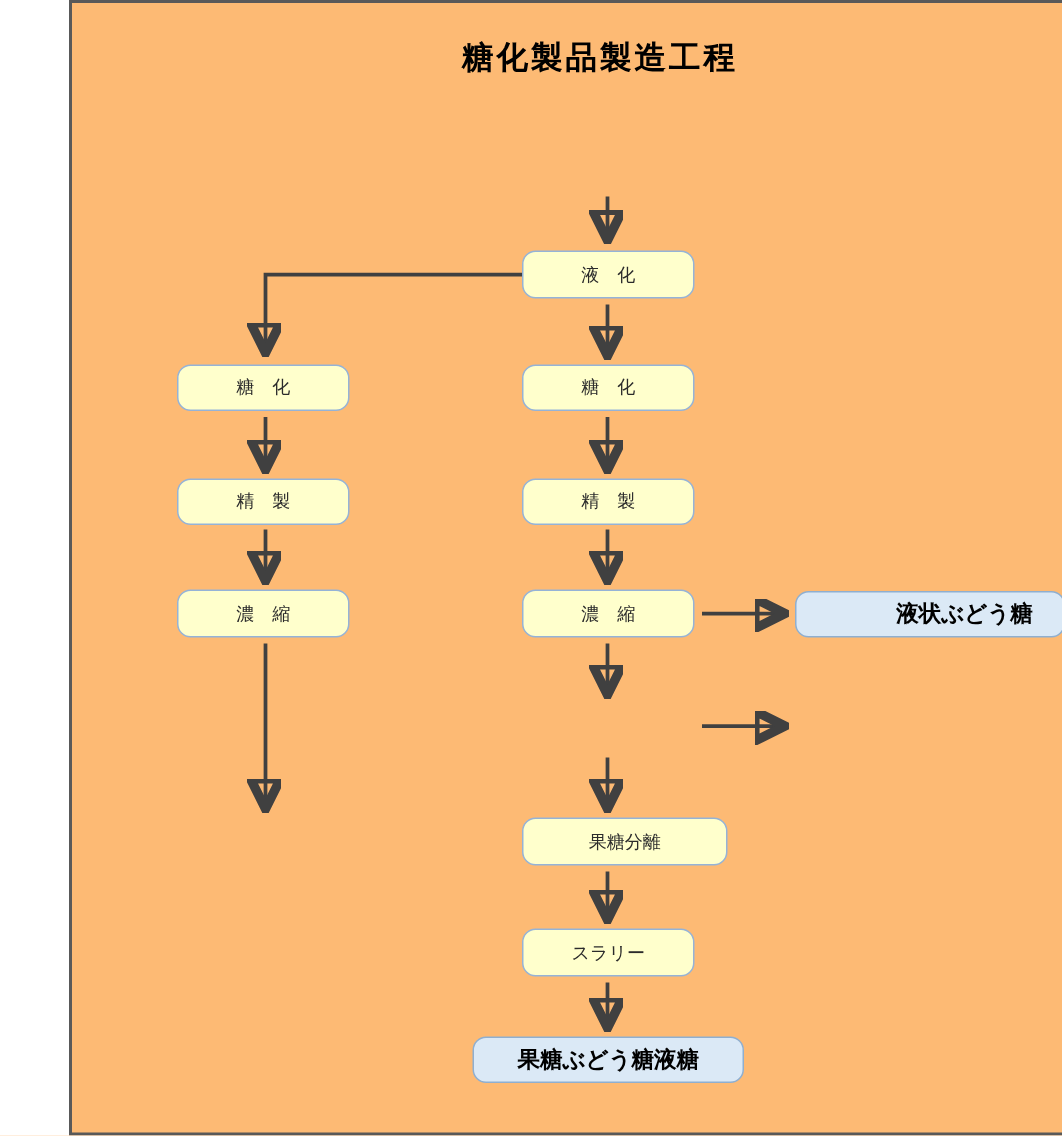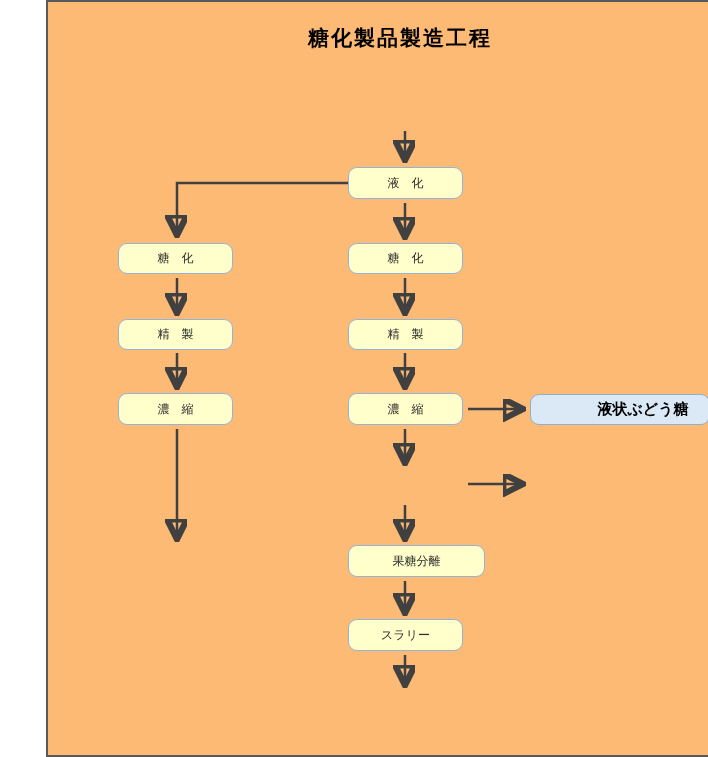--- a/index.html
+++ b/index.html
@@ -113,14 +113,15 @@
   <div class="node process" style="left:300px;top:391px;width:115px;height:32px;">濃　縮</div>
 
 
   <div class="node process" style="left:300px;top:543px;width:137px;height:32px;">果糖分離</div>
 
   <div class="node process" style="left:300px;top:617px;width:115px;height:32px;">スラリー</div>
 
   <div class="node product" style="left:482px;top:392px;width:180px;height:31px;padding-left:46px;">液状ぶどう糖</div>
 
 
+  <div class="node product" style="left:267px;top:689px;width:181px;height:31px;">果糖ぶどう糖液糖</div>
 
 </div>
 
 </body></html>

